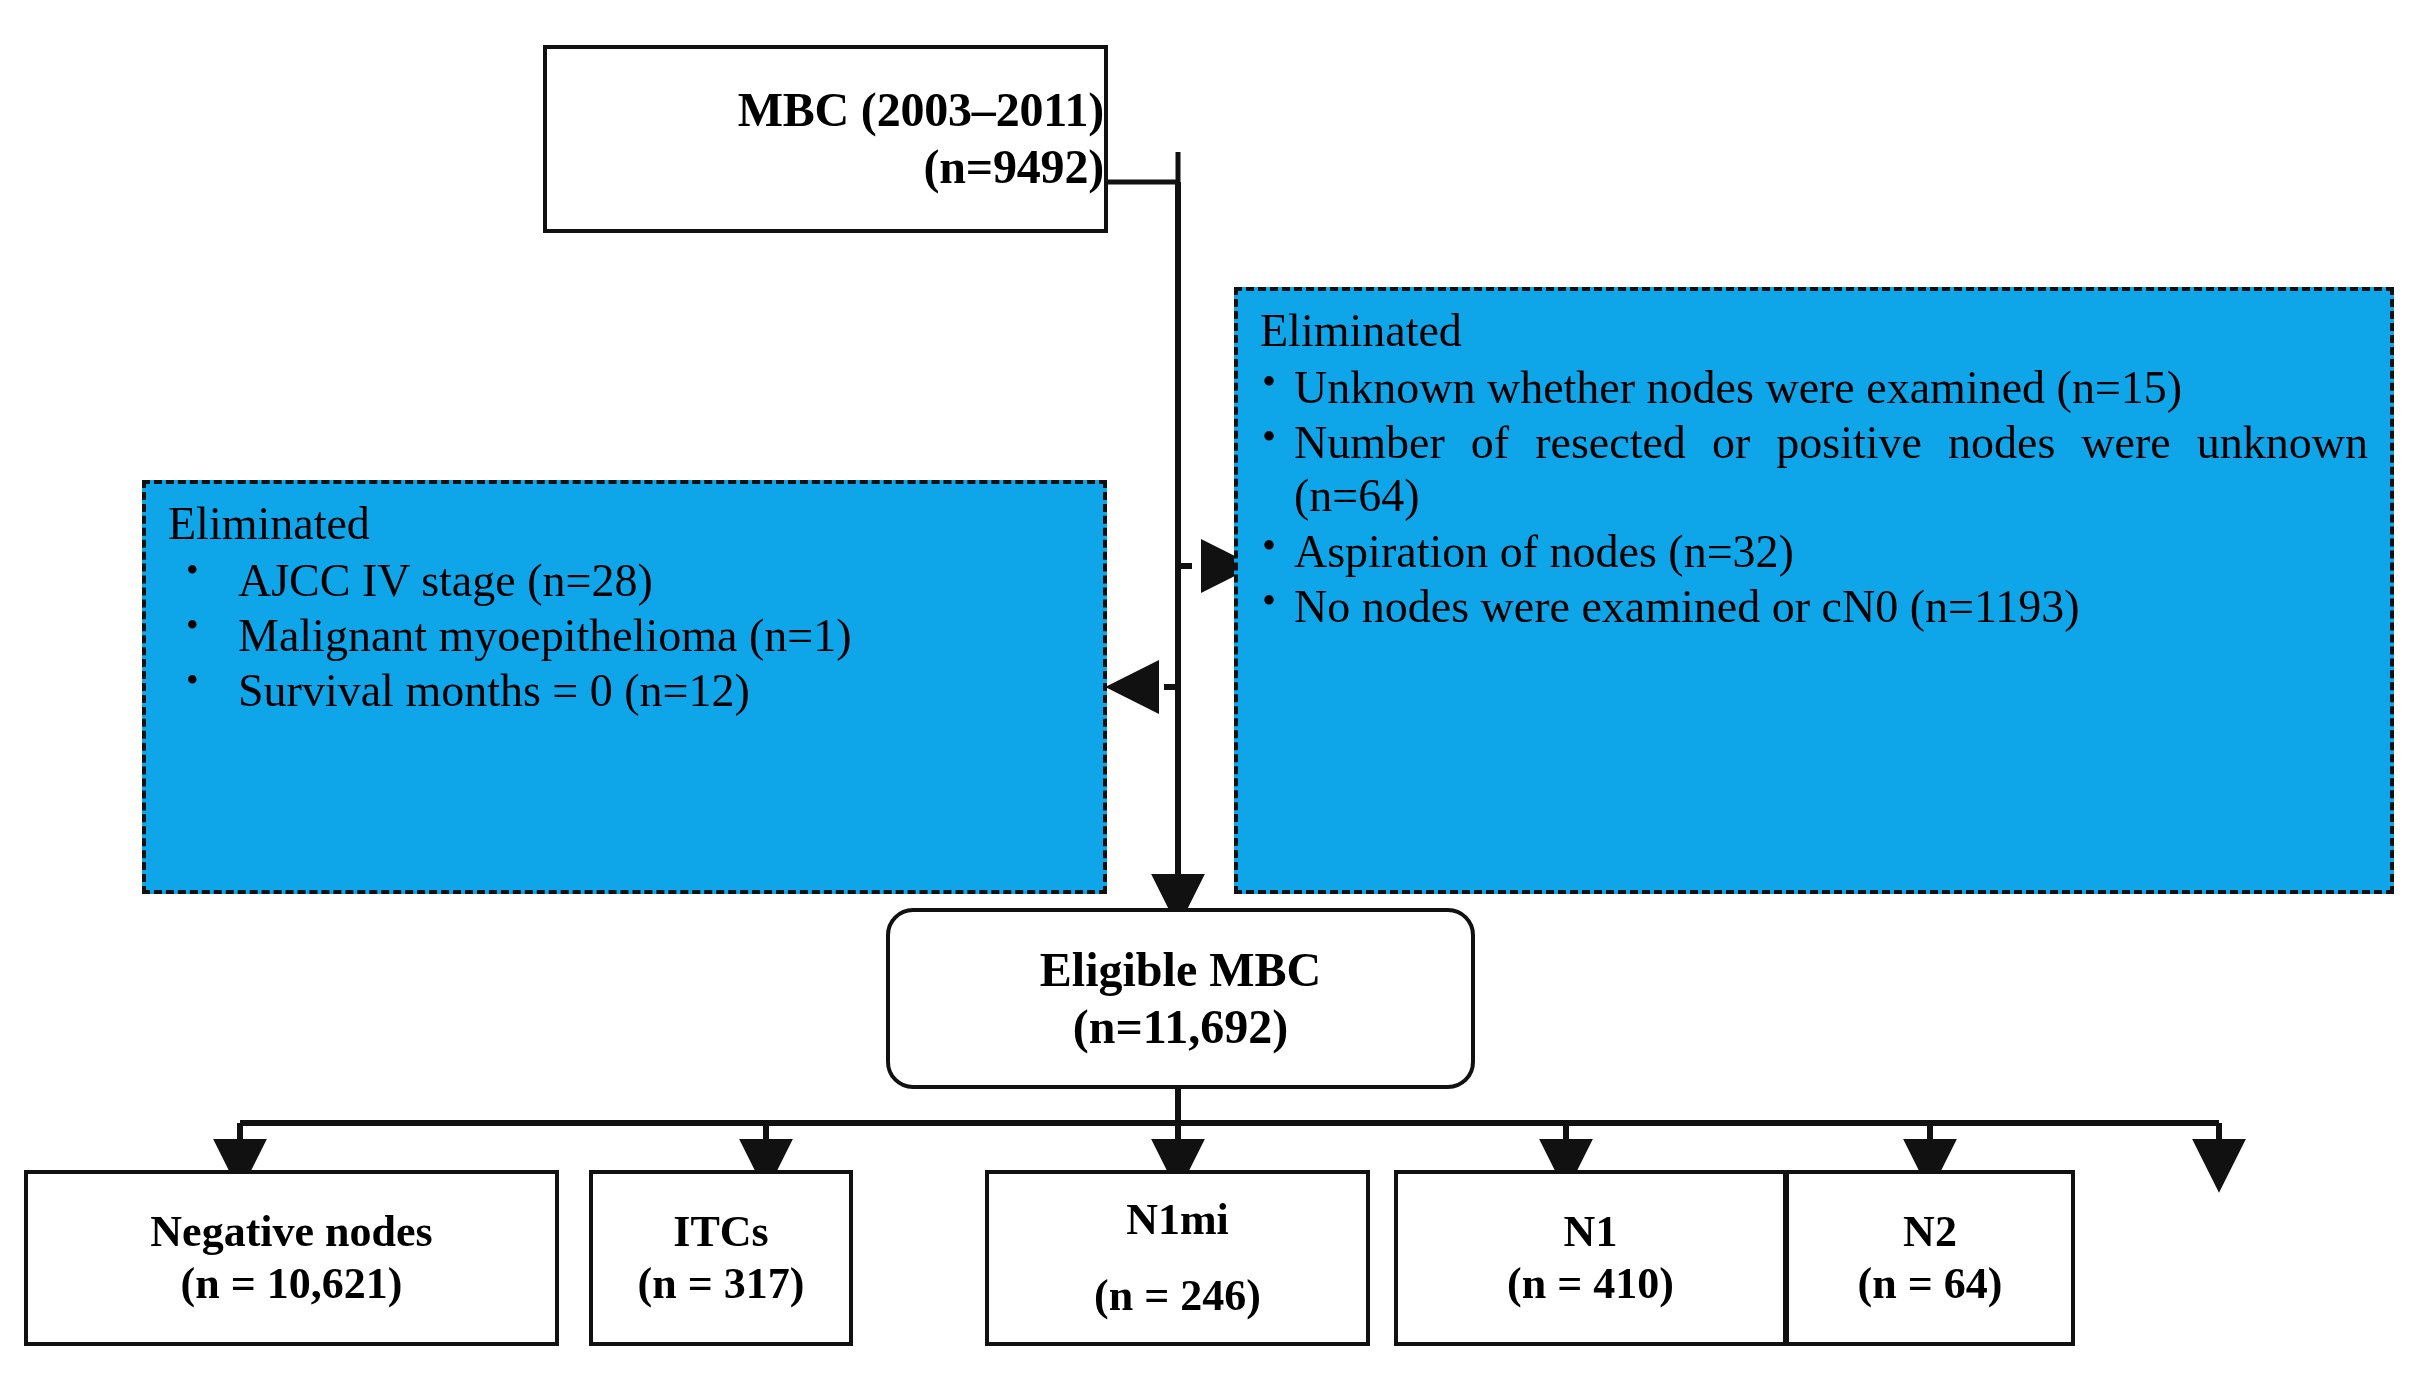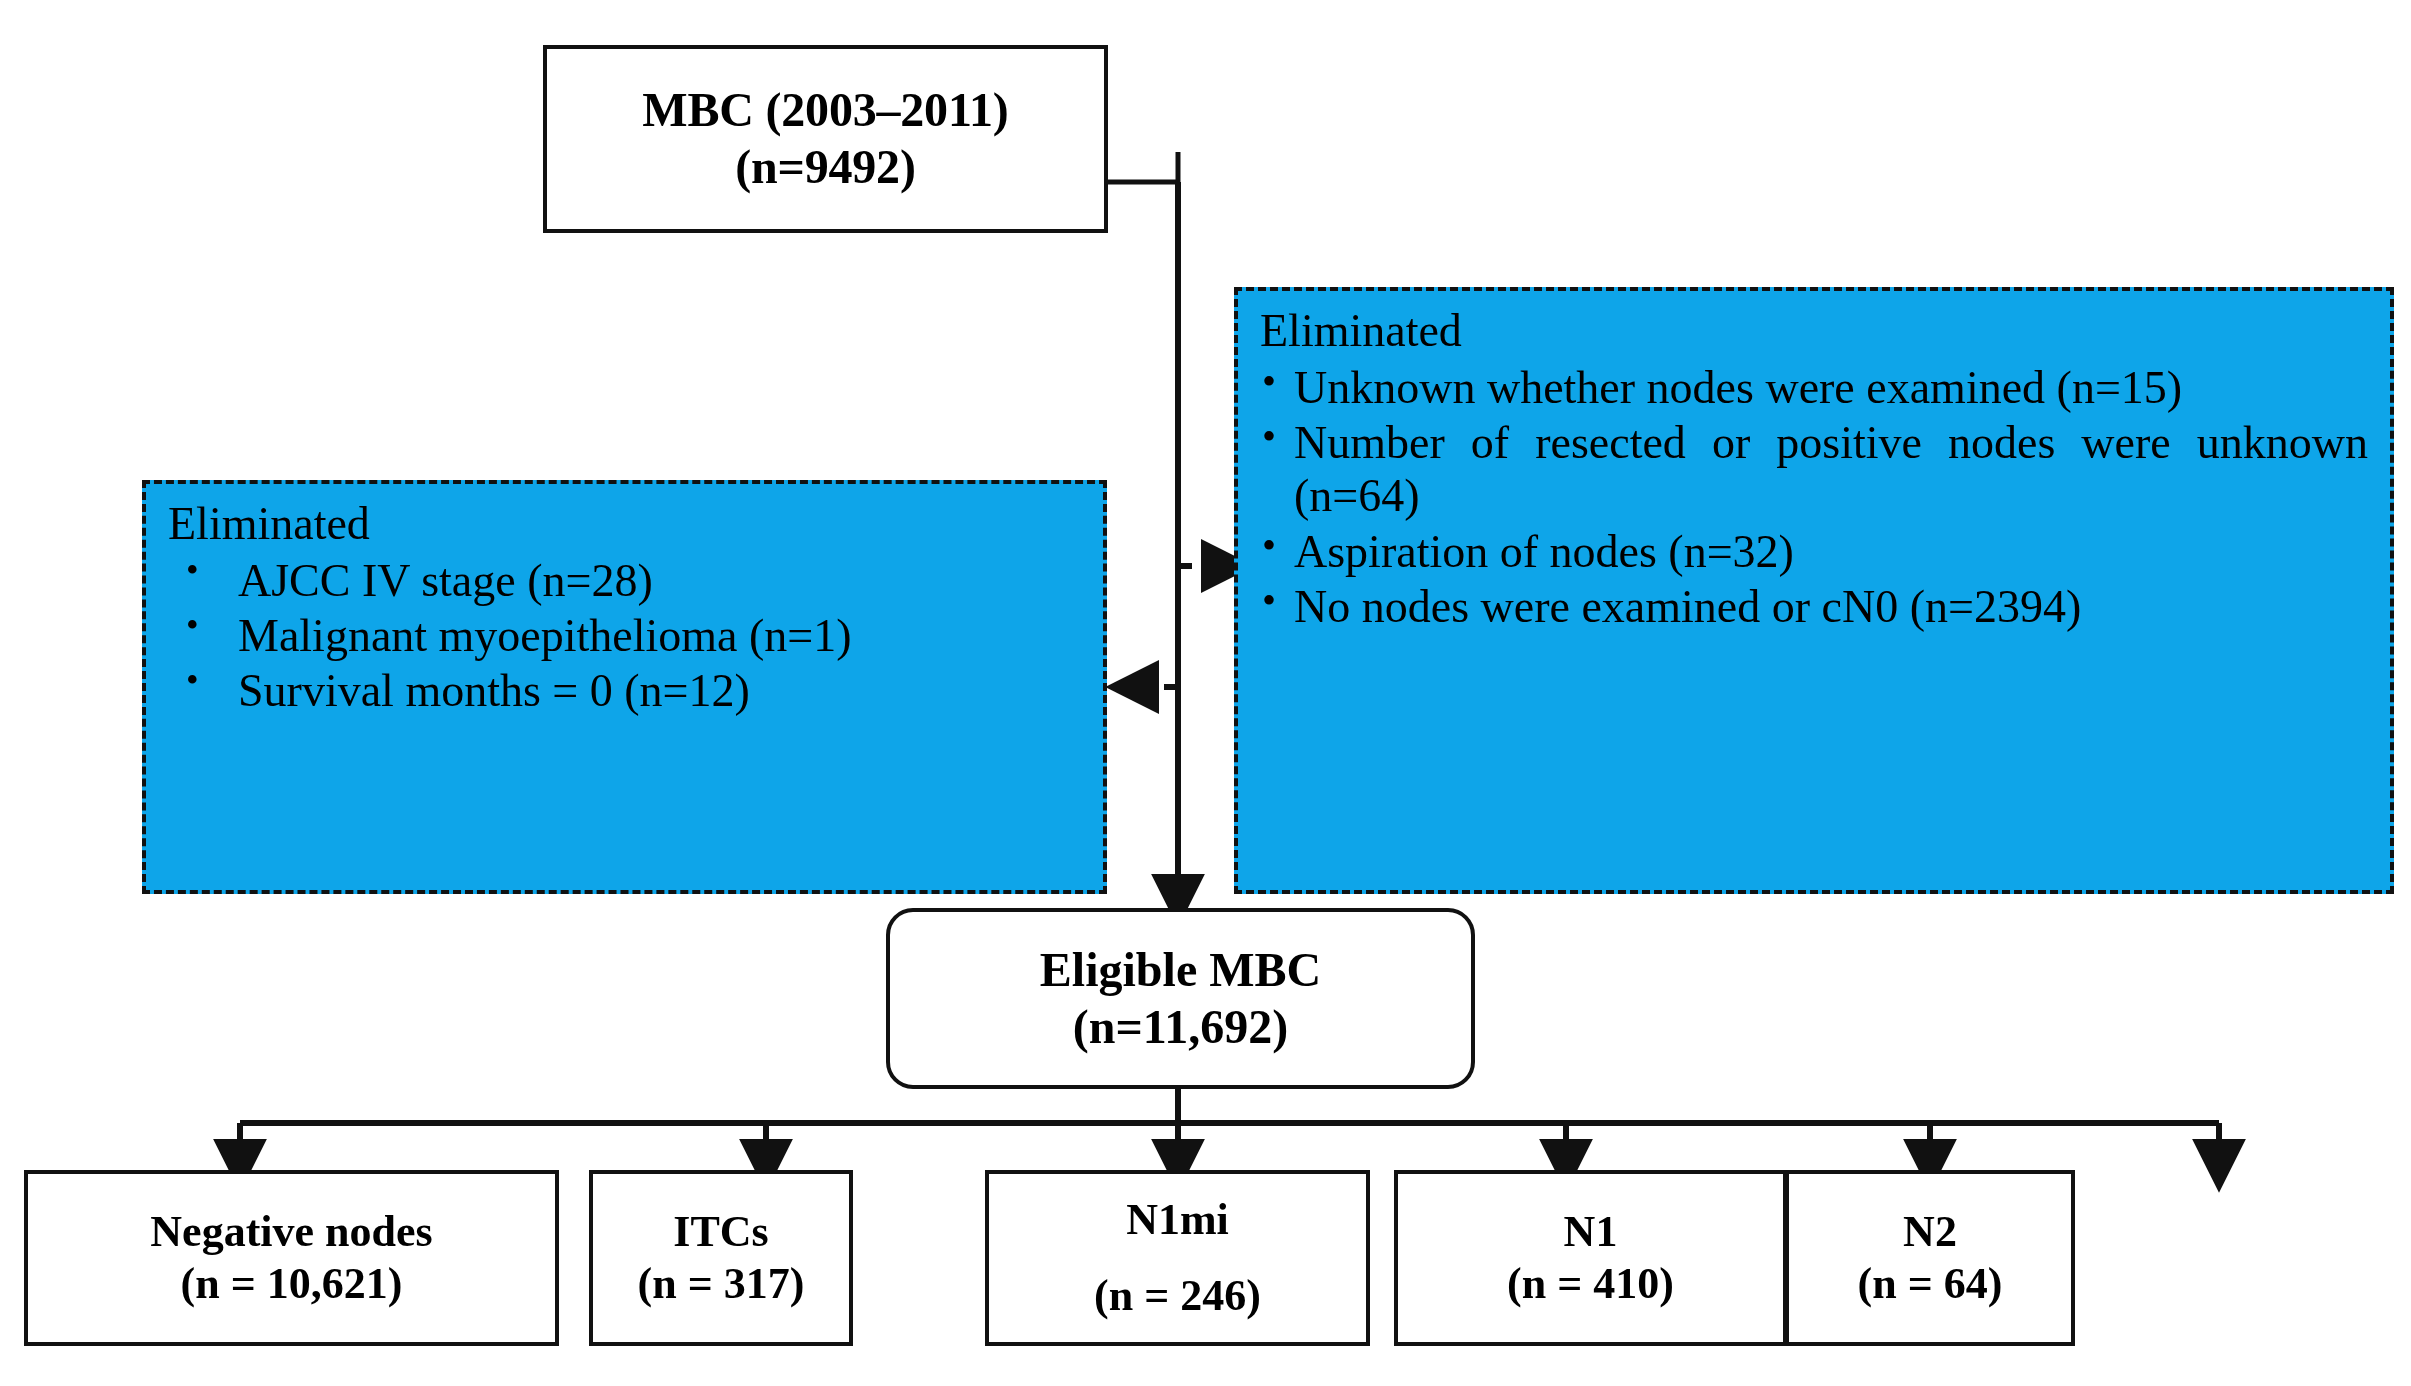--- a/index.html
+++ b/index.html
@@ -133,41 +133,41 @@
     <g stroke="#111" stroke-width="6" fill="none">
       <path d="M240,1123 L240,1170" marker-end="url(#ah)"></path>
       <path d="M766,1123 L766,1170" marker-end="url(#ah)"></path>
       <path d="M1178,1123 L1178,1170" marker-end="url(#ah)"></path>
       <path d="M1566,1123 L1566,1170" marker-end="url(#ah)"></path>
       <path d="M1930,1123 L1930,1170" marker-end="url(#ah)"></path>
       <path d="M2219,1123 L2219,1170" marker-end="url(#ah)"></path>
     </g>
   </svg>
 
-  <div class="node solid-box top-box" style="left:543px;top:45px;width:565px;height:188px;">
+  <div class="node solid-box top-box" style="left:543px;top:45px;width:565px;height:188px;align-items:flex-end;">
     <div class="bold-line">MBC (2003–2011)</div>
     <div class="bold-line">(n=9492)</div>
   </div>
 
 
   <div class="dashed-panel panel-right" style="left:1234px;top:287px;width:1160px;height:607px;">
     <div class="inner">
       <div class="elim-head">Eliminated</div>
       <ul class="elim-list">
         <li>
             <span class="jtxt">Unknown whether nodes were examined (n=15)</span>
           </li>
         <li>
             <span class="jtxt">Number of resected or positive nodes were unknown (n=64)</span>
           </li>
         <li>
             <span class="jtxt">Aspiration of nodes (n=32)</span>
           </li>
         <li>
-            <span class="jtxt">No nodes were examined or cN0 (n=2394)</span>
+            <span class="jtxt">No nodes were examined or cN0 (n=1193)</span>
           </li>
       </ul>
     </div>
   </div>
 
   <div class="dashed-panel panel-left" style="left:142px;top:480px;width:965px;height:414px;">
     <div class="inner">
       <div class="elim-head">Eliminated</div>
       <ul class="elim-list">
         <li>

